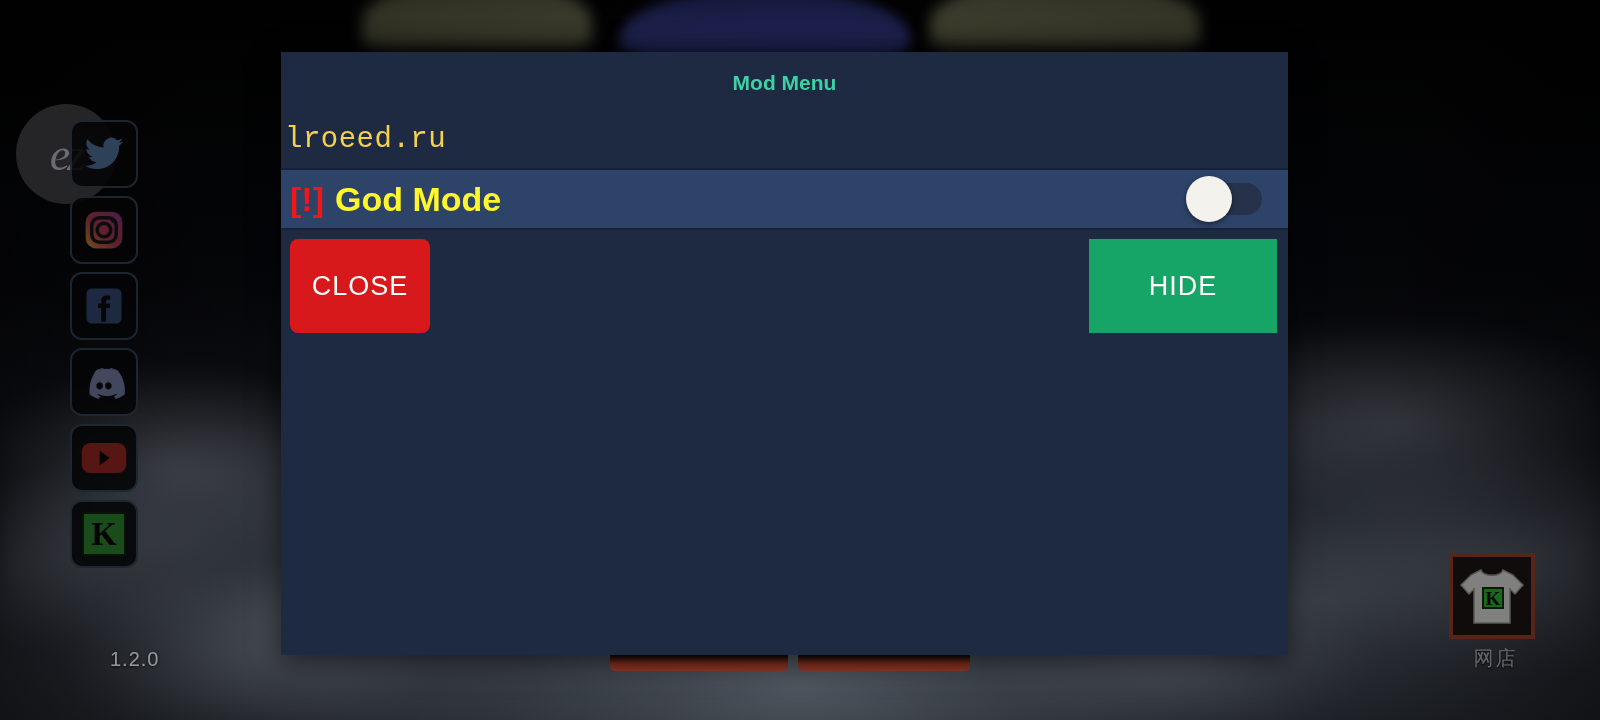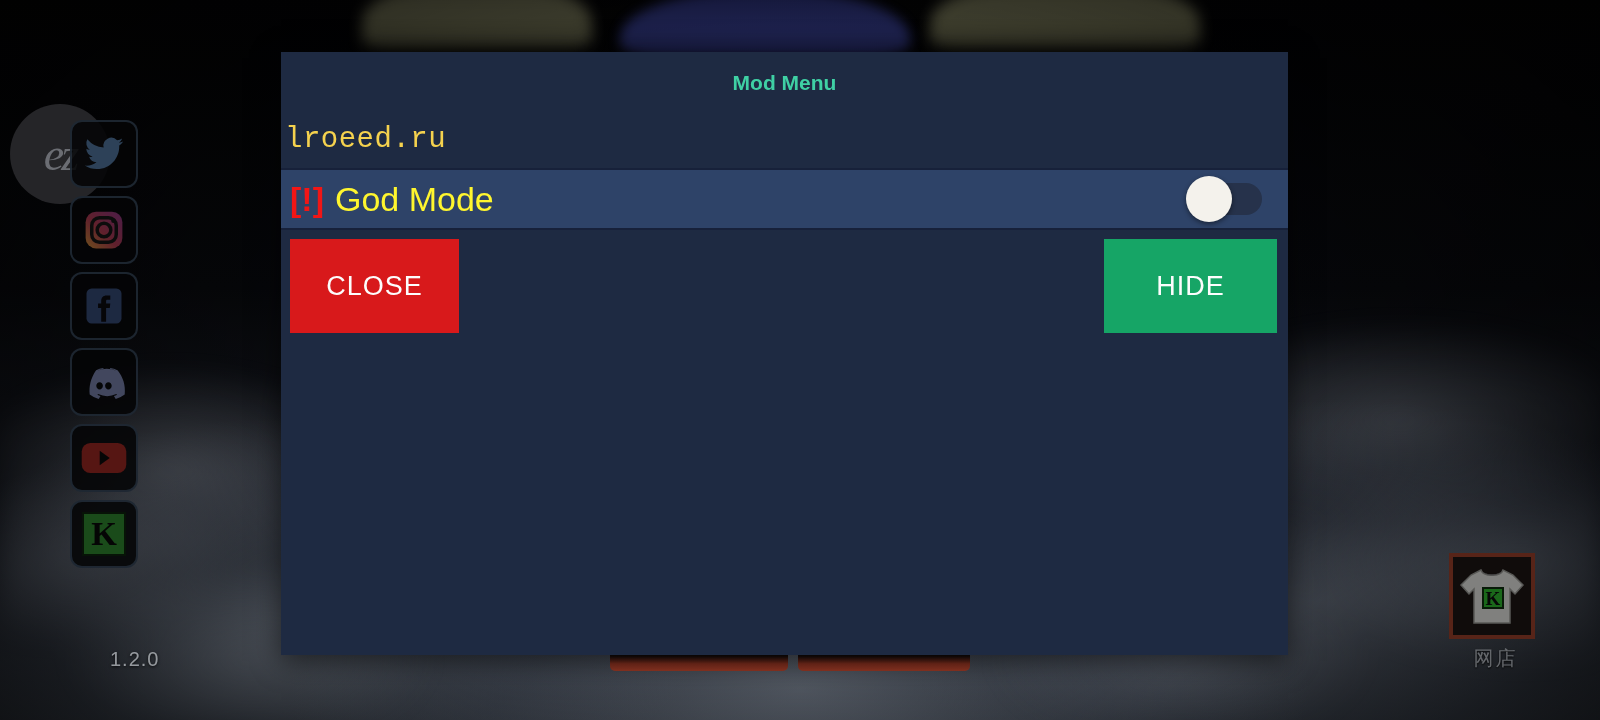--- a/index.html
+++ b/index.html
@@ -89,21 +89,21 @@
     background: linear-gradient(180deg, #0b0707 0%, #120a08 42%, #7d2d1d 72%, #933724 100%);
     box-shadow: inset 0 1px 0 rgba(255,160,130,0.18);
     filter: blur(0.6px);
   }
   .hud-bar.left  { left: 610px; top: 645px; width: 178px; }
   .hud-bar.right { left: 798px; top: 645px; width: 172px; }
 
   
   .watermark {
     position: absolute;
-    left: 10px; top: 104px;
+    left: 16px; top: 104px;
     width: 100px; height: 100px;
     border-radius: 50%;
     background: rgba(42,42,46,0.88);
     display: flex; align-items: center; justify-content: center;
     color: rgba(120,122,128,0.85);
     font-family: "Liberation Serif", serif;
     font-size: 46px;
     font-style: italic;
     letter-spacing: -3px;
   }
@@ -220,21 +220,21 @@
   }
   .option-warn {
     color: #f21616;
     font-size: 34px;
     font-weight: bold;
     line-height: 1;
   }
   .option-label {
     color: #fff62e;
     font-size: 34px;
-    font-weight: normal;
+    font-weight: bold;
     line-height: 1;
   }
 
   .toggle {
     position: relative;
     width: 70px; height: 32px;
     border-radius: 16px;
     background: #26324b;
   }
   .toggle .thumb {
@@ -256,22 +256,22 @@
   .btn {
     height: 94px;
     display: flex; align-items: center; justify-content: center;
     color: #fdfdfd;
     font-size: 27px;
     letter-spacing: 1px;
     border: none;
     cursor: pointer;
     font-family: "Liberation Sans", sans-serif;
   }
-  .btn-close { width: 169px; background: #d8191b; }
-  .btn-hide  { width: 173px; background: #16a566; }
+  .btn-close { width: 140px; background: #d8191b; border-radius: 8px; }
+  .btn-hide  { width: 188px; background: #16a566; }
 </style>
 </head>
 <body>
 
 <div id="stage">
 
   <div class="bg-base"></div>
   <div class="bg-pillar-l"></div>
   <div class="bg-figure"></div>
   <div class="bg-pillar-r"></div>

